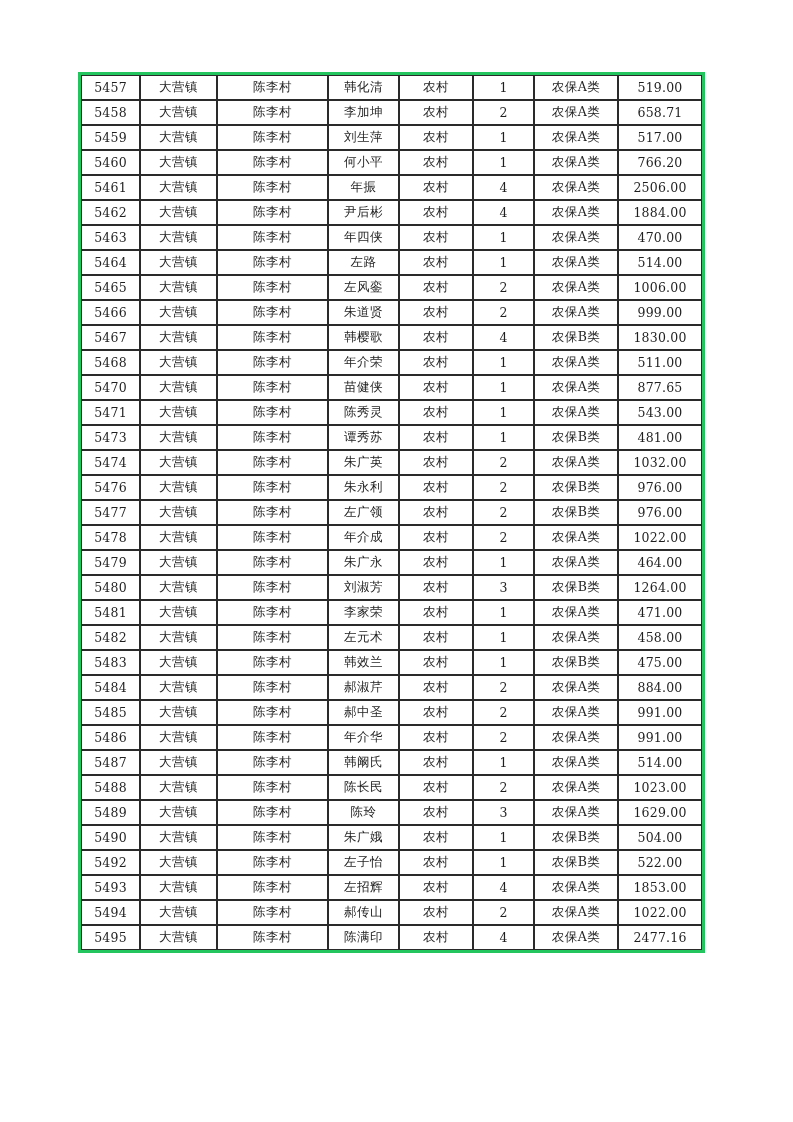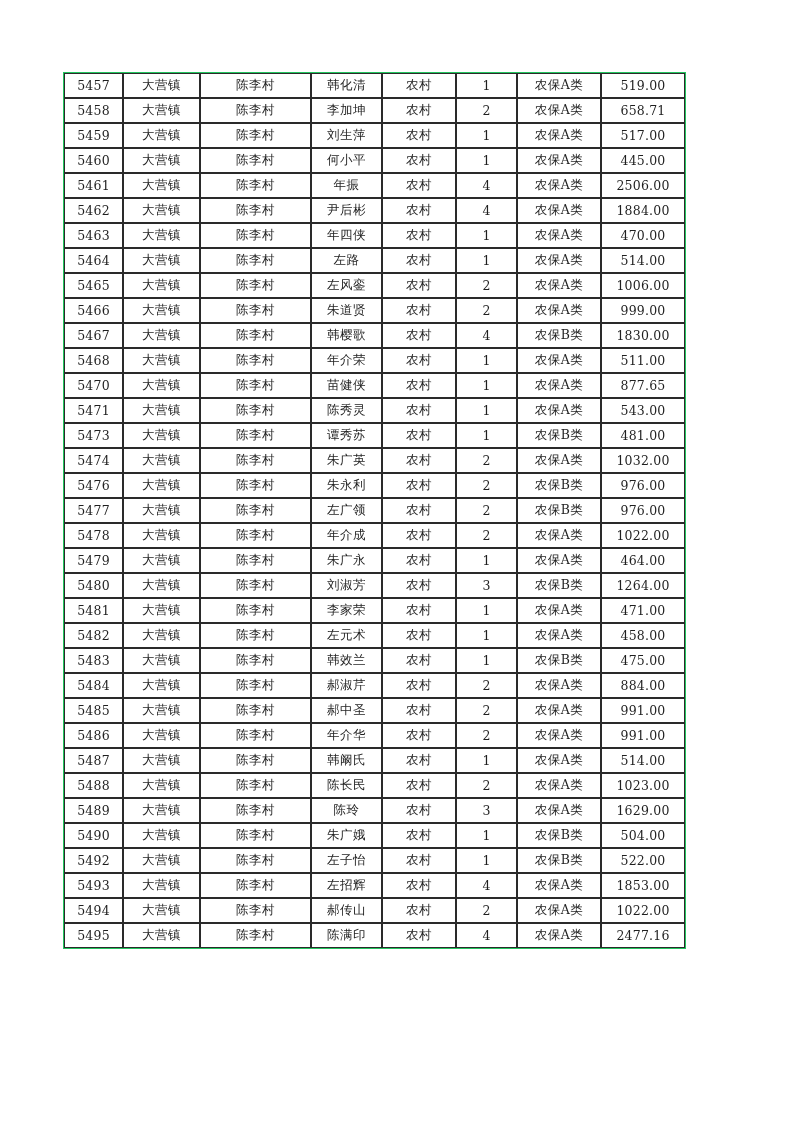--- a/index.html
+++ b/index.html
@@ -10,26 +10,26 @@
   .page {
     position: relative;
     width: 793px;
     height: 1122px;
     background: #ffffff;
     overflow: hidden;
     font-family: "DejaVu Serif", "Liberation Serif", serif;
   }
   table.roster {
     position: absolute;
-    left: 63px;
+    left: 78px;
     top: 72px;
     width: 621px;
     border-collapse: separate;
     border-spacing: 0;
-    border: 1px solid #22c55e;
+    border: 3px solid #22c55e;
     table-layout: fixed;
   }
   table.roster td {
     border: 1px solid #2a2a2a;
     height: 25px;
     box-sizing: border-box;
     padding: 0 2px;
     text-align: center;
     vertical-align: middle;
     font-size: 12.5px;
@@ -90,21 +90,21 @@
           <td class="num">517.00</td>
         </tr>
         <tr>
           <td class="num">5460</td>
           <td>大营镇</td>
           <td>陈李村</td>
           <td>何小平</td>
           <td>农村</td>
           <td class="num">1</td>
           <td>农保A类</td>
-          <td class="num">445.00</td>
+          <td class="num">766.20</td>
         </tr>
         <tr>
           <td class="num">5461</td>
           <td>大营镇</td>
           <td>陈李村</td>
           <td>年振</td>
           <td>农村</td>
           <td class="num">4</td>
           <td>农保A类</td>
           <td class="num">2506.00</td>

